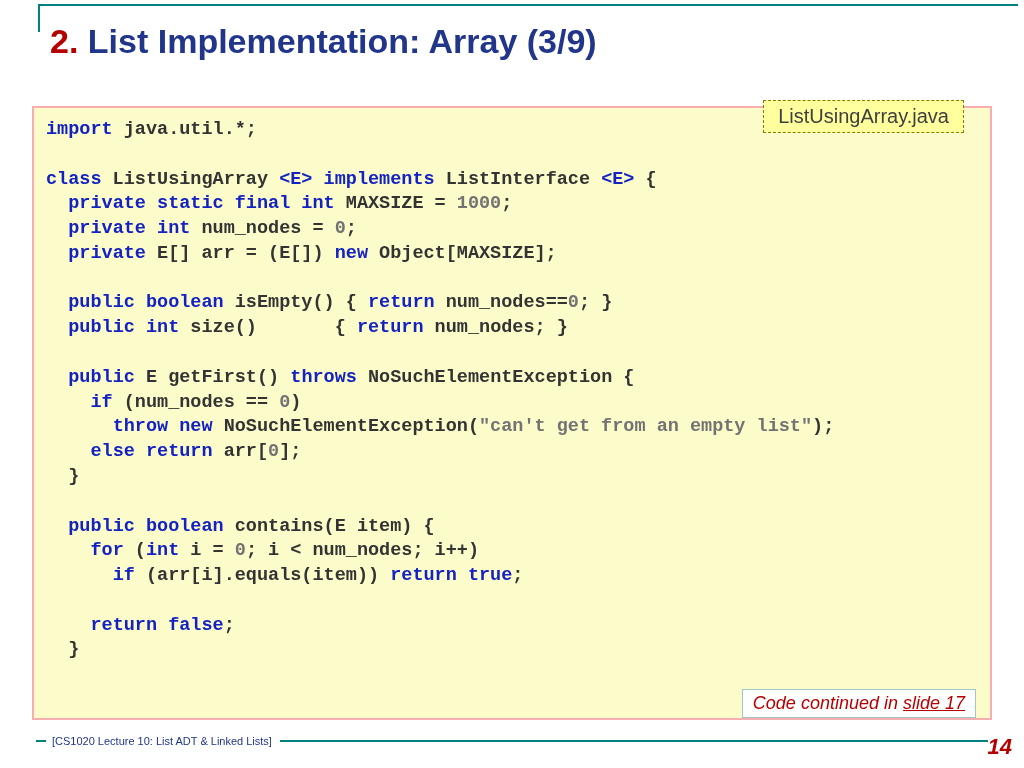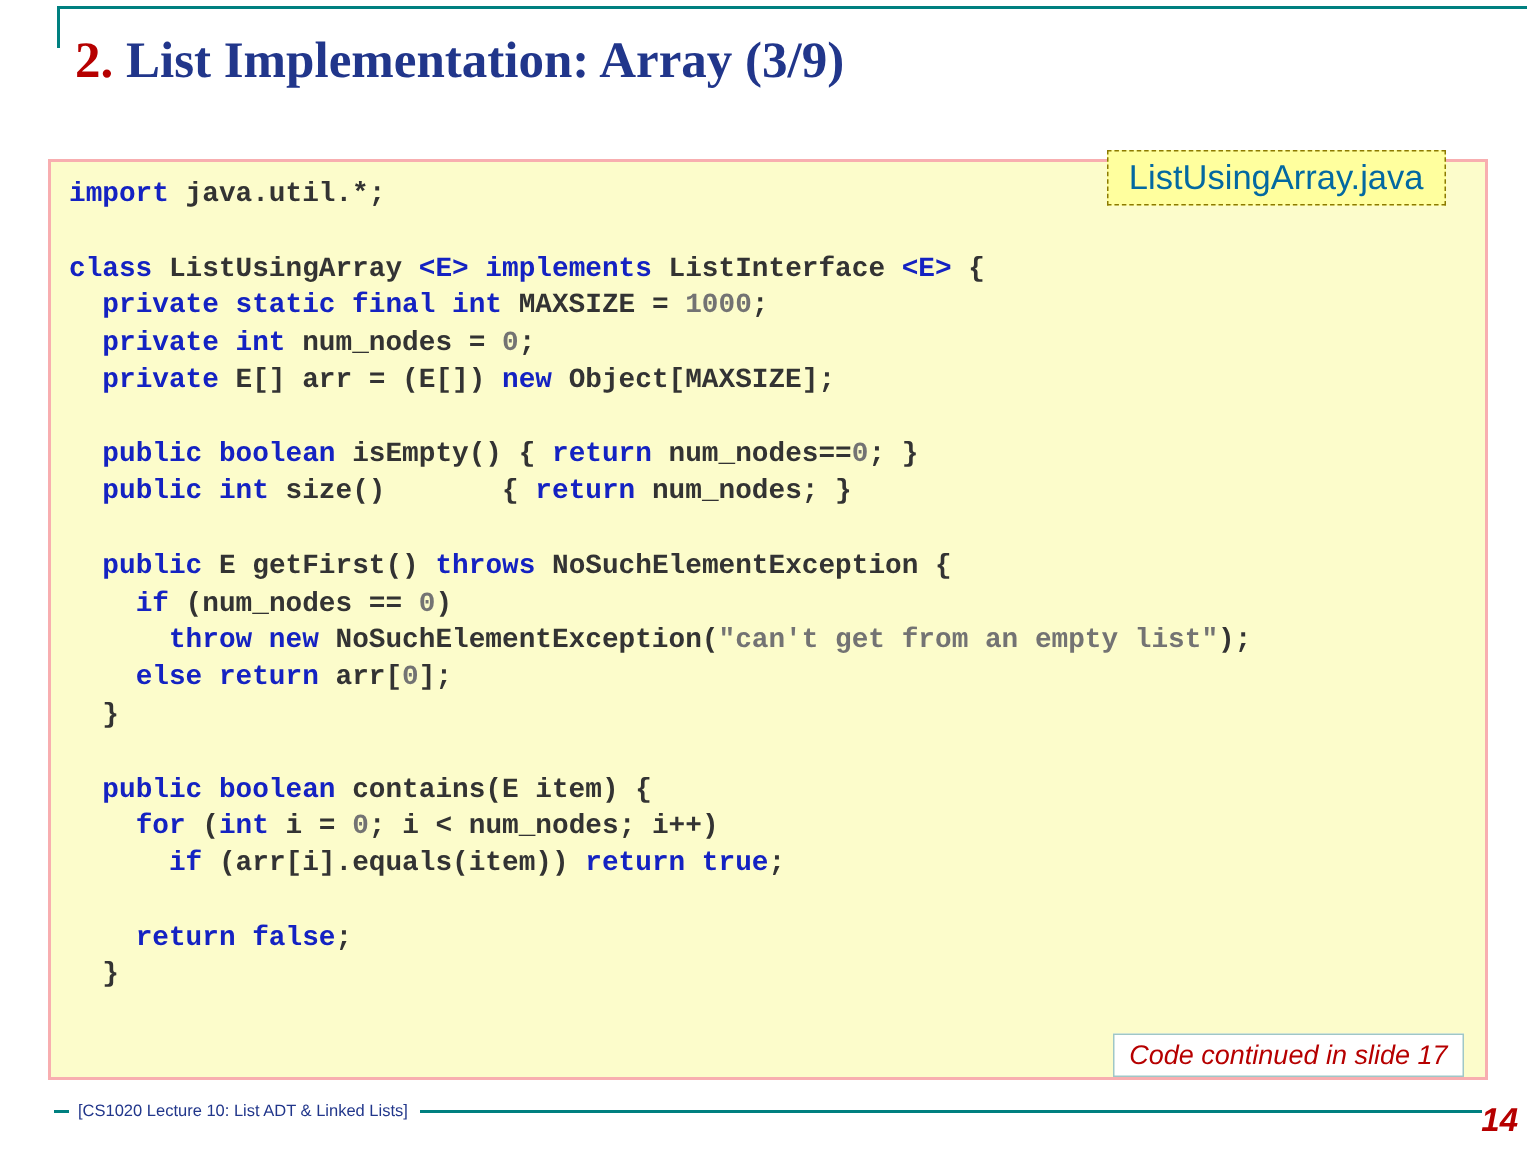--- a/index.html
+++ b/index.html
@@ -25,21 +25,21 @@
     top: 4px;
     left: 38px;
     width: 2px;
     height: 28px;
     background: #008080;
   }
   .slide-title {
     position: absolute;
     top: 22px;
     left: 50px;
-    font-family: Liberation Serif, serif;
+    font-family: Liberation Sans, sans-serif;
     font-weight: bold;
     font-size: 34px;
     color: #21368b;
   }
   .slide-title .num {
     color: #b60000;
   }
   .code-box {
     position: absolute;
     top: 106px;
@@ -51,22 +51,22 @@
     box-sizing: border-box;
     padding: 10px 12px 8px 12px;
   }
   .filename-badge {
     position: absolute;
     top: 100px;
     right: 60px;
     background: #ffff9e;
     border: 1px dashed #8c7a00;
     padding: 4px 14px;
-    font-size: 23px;
-    color: #0369a1;
+    font-size: 20px;
+    color: #404040;
     z-index: 5;
   }
   pre.code {
     margin: 0;
     font-family: "Courier New", monospace;
     font-weight: bold;
     font-size: 18.5px;
     line-height: 1.34;
     white-space: pre;
     color: #333;
@@ -79,20 +79,21 @@
     right: 48px;
     background: #ffffff;
     border: 1px solid #9fc7c7;
     padding: 3px 10px;
     font-size: 18px;
     font-style: italic;
     color: #b60000;
     z-index: 5;
   }
   .continued-badge .link {
+    text-decoration: underline;
     color: #b60000;
   }
   .footer-line {
     position: absolute;
     left: 36px;
     right: 36px;
     bottom: 20px;
     height: 14px;
     display: flex;
     align-items: center;

